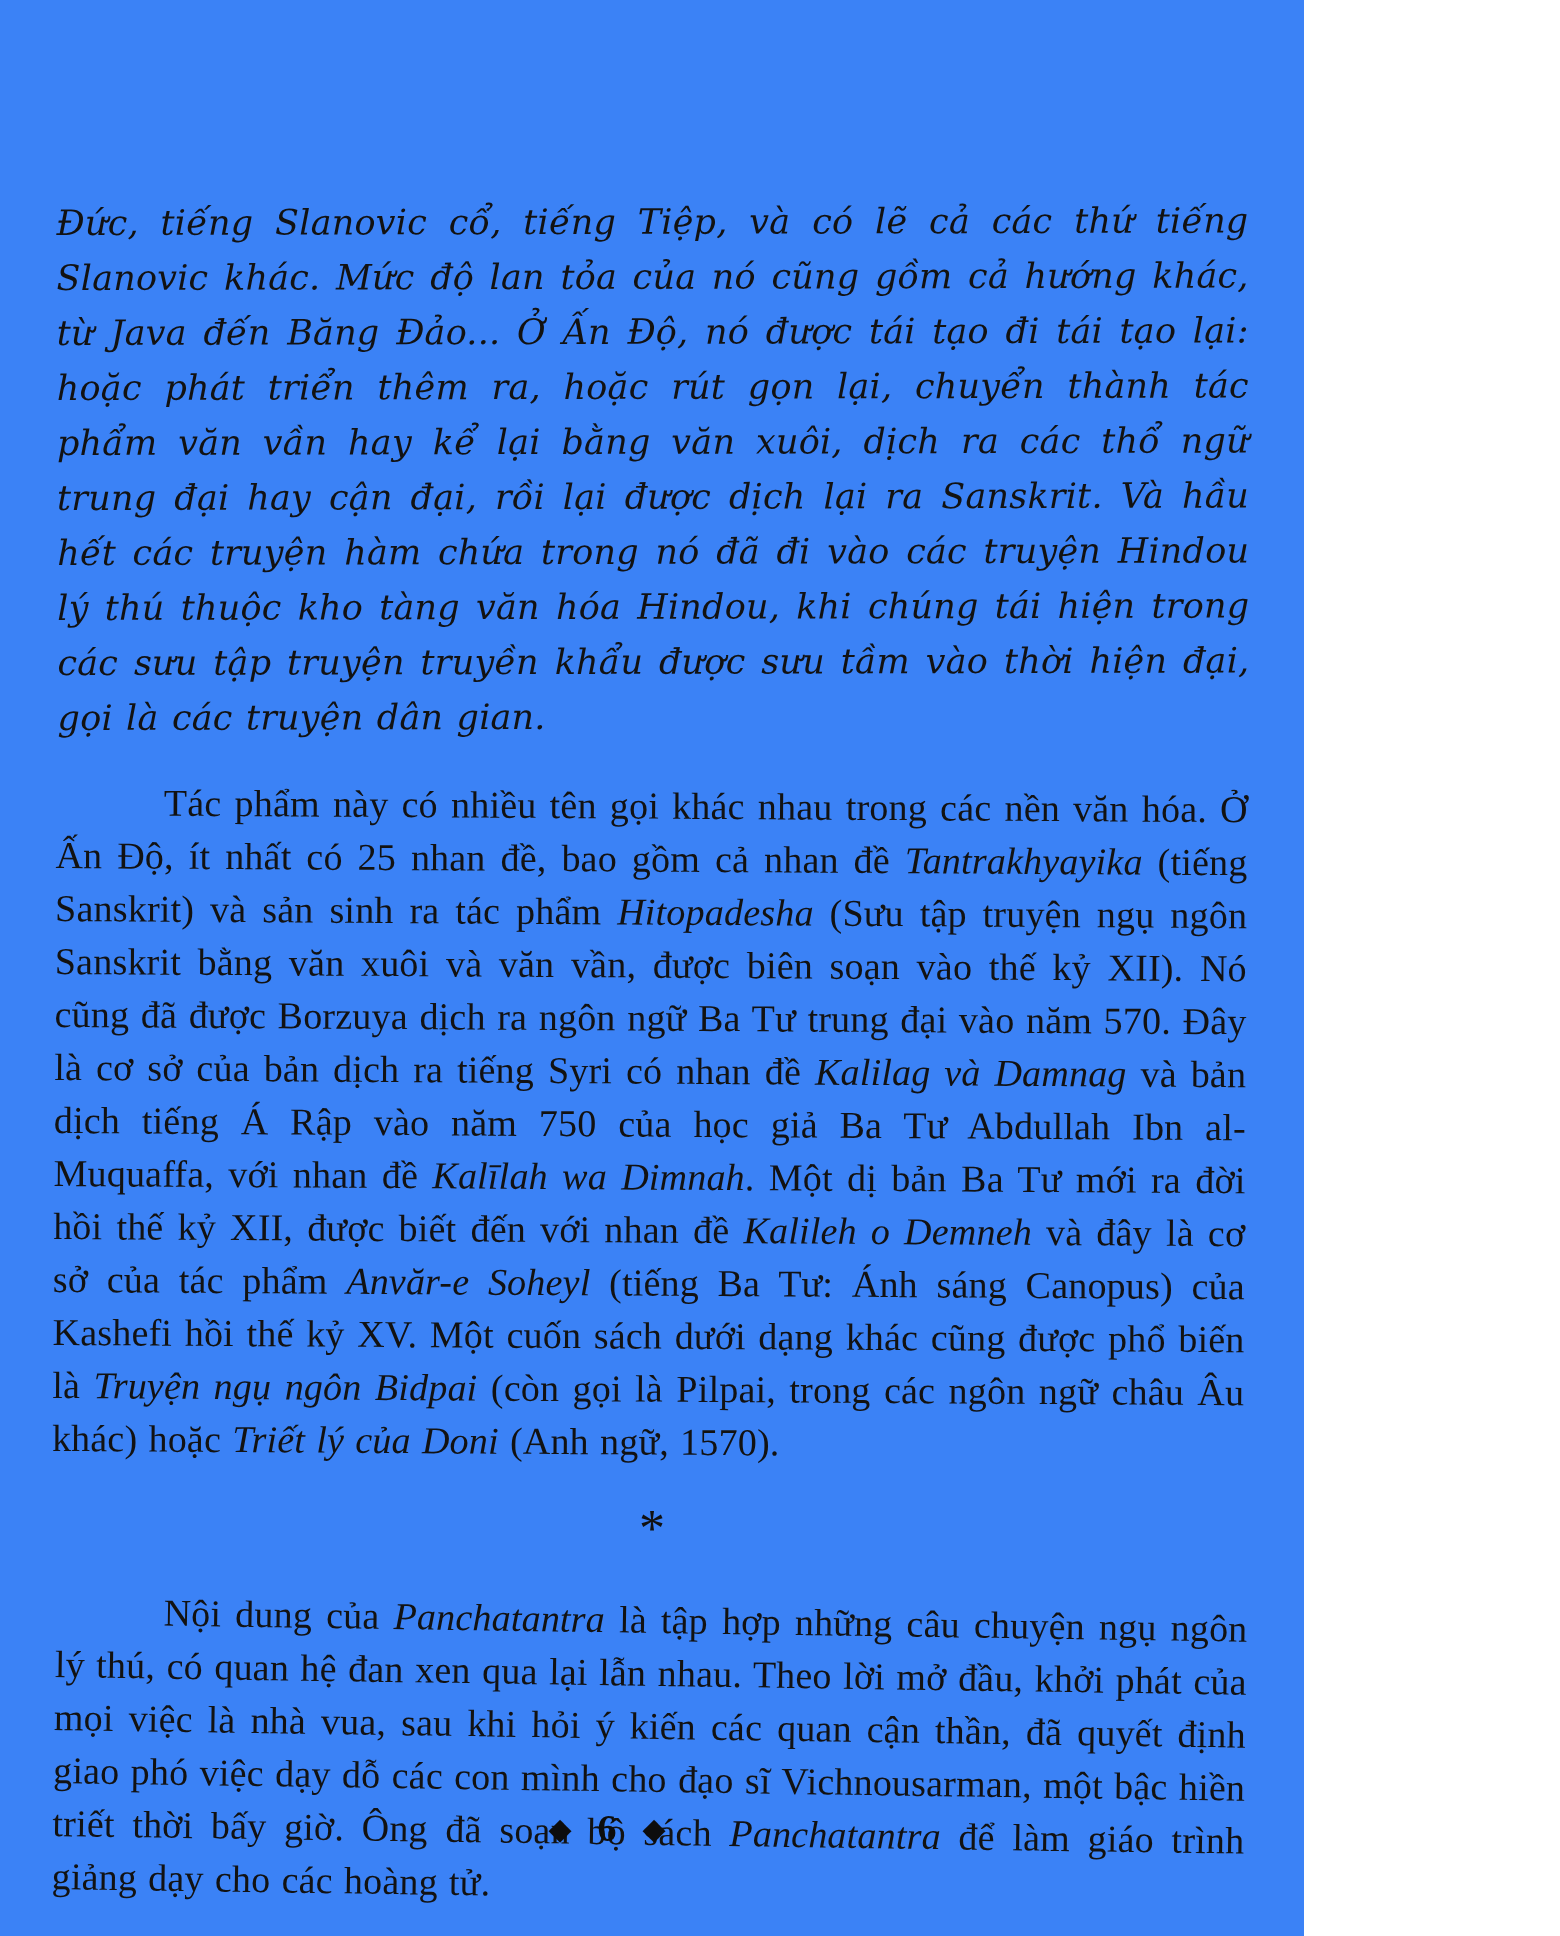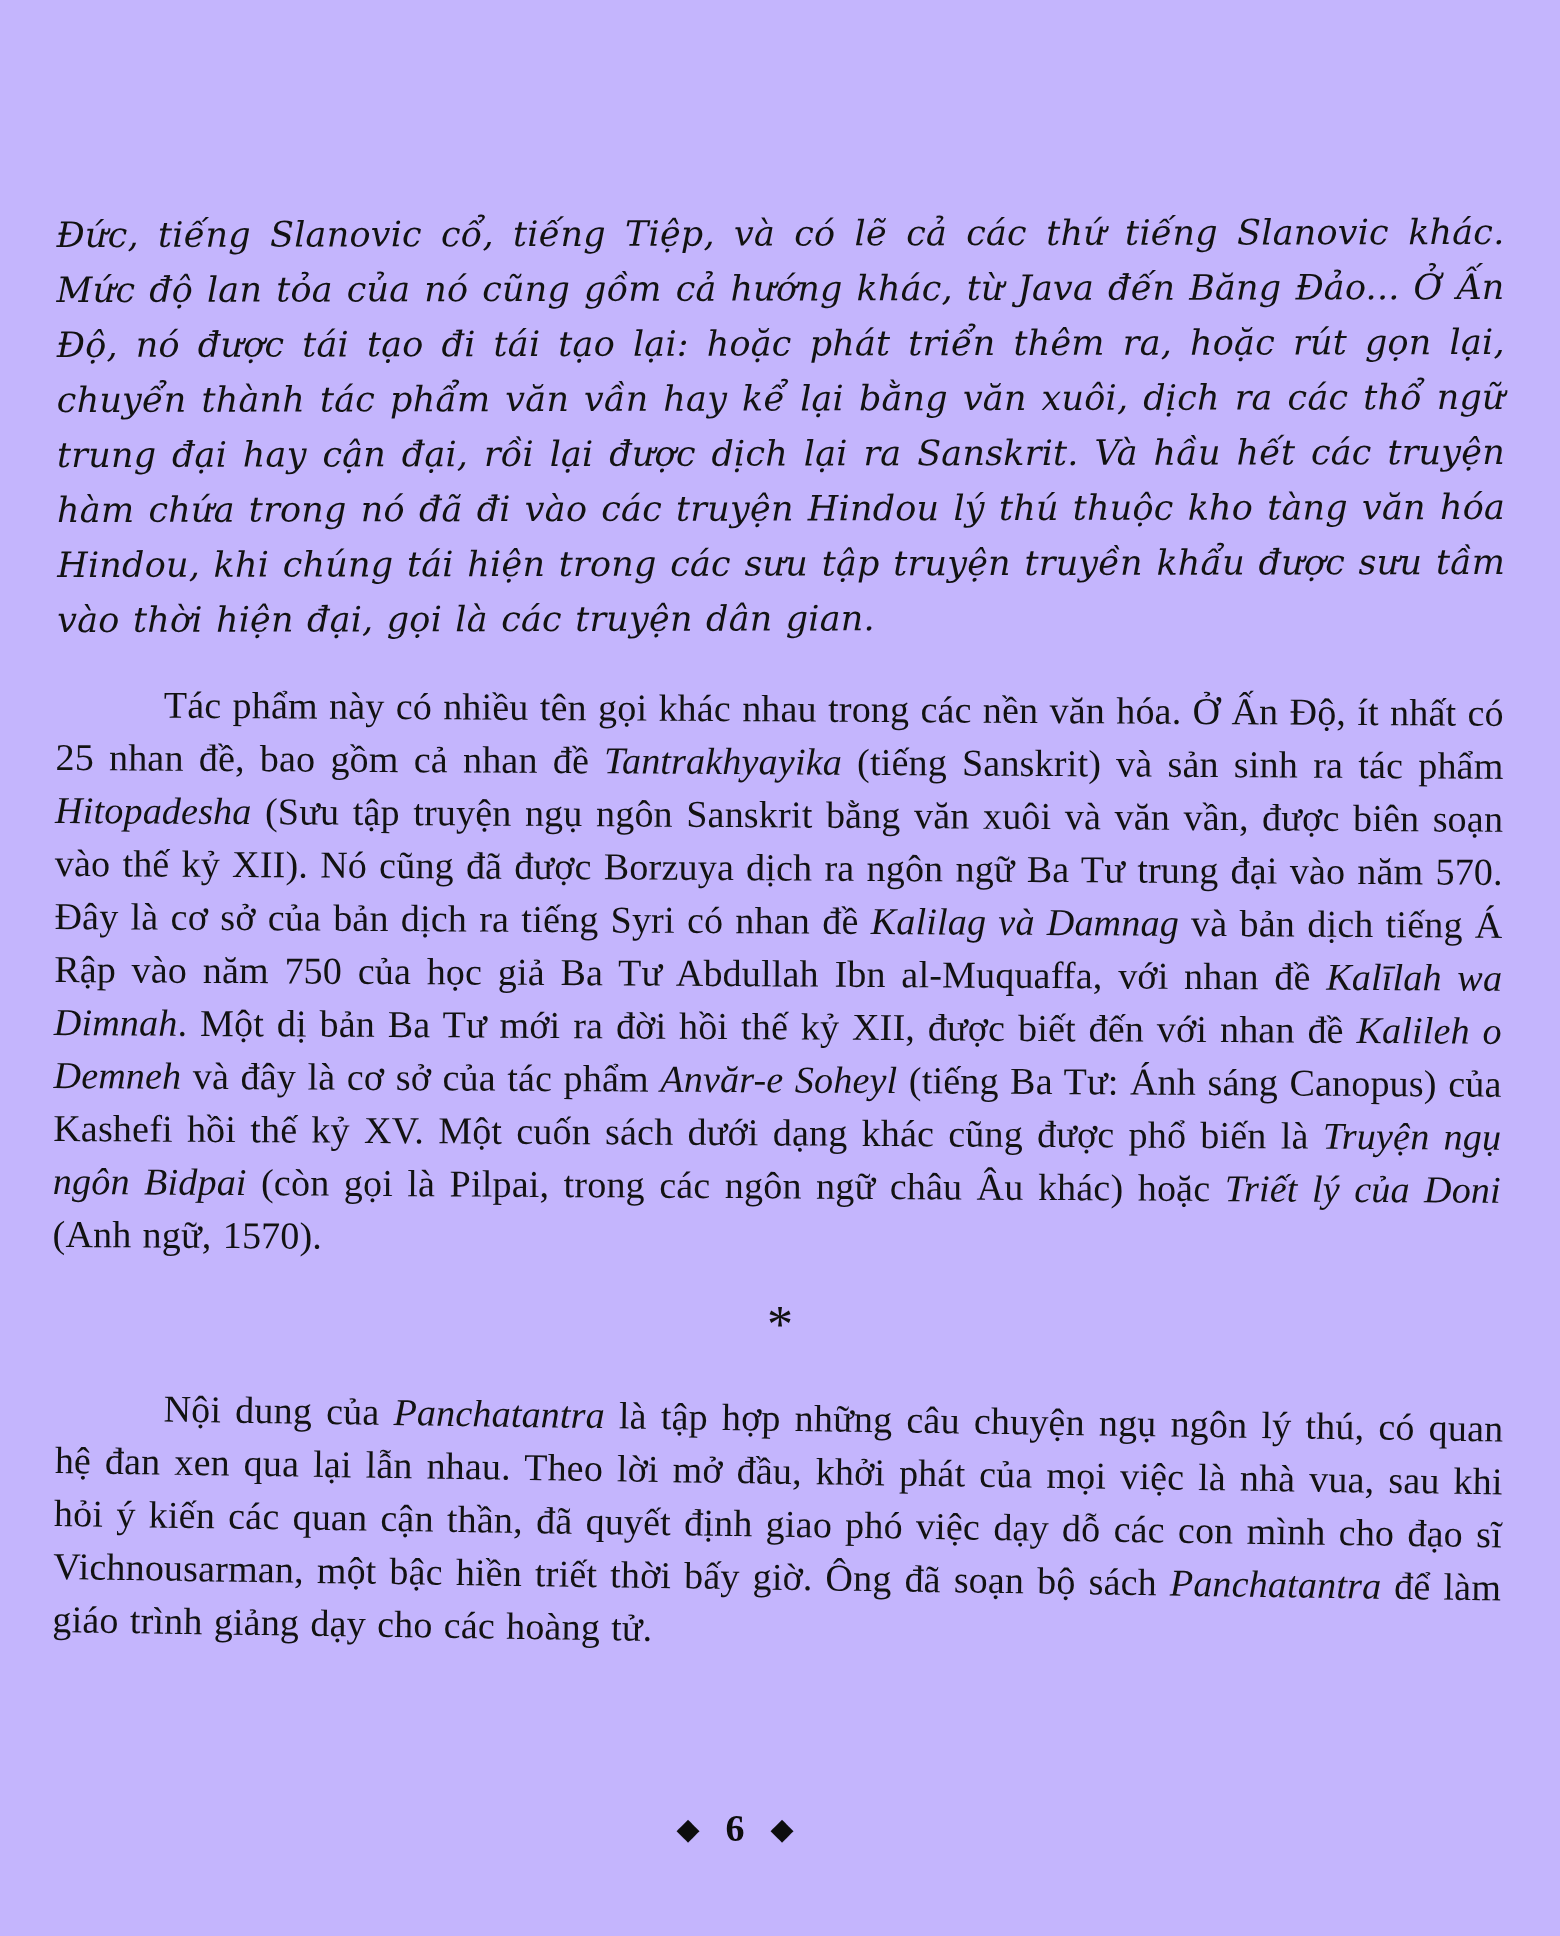--- a/index.html
+++ b/index.html
@@ -9,25 +9,25 @@
   }
   body {
     width: 1560px;
     height: 1936px;
     overflow: hidden;
     font-family: "Liberation Serif", serif;
     color: #121212;
   }
   .page {
     position: relative;
-    width: 1560px;
+    width: 1304px;
     height: 1936px;
-    background: #c4b5fd;
+    background: #3b82f6;
     box-sizing: border-box;
-    padding: 12px 56px;
+    padding: 0 56px;
   }
   .intro-para {
     margin: 0;
     padding-top: 196px;
     font-family: "DejaVu Serif", "Liberation Serif", serif;
     font-style: italic;
     font-size: 35px;
     line-height: 55px;
     text-align: justify;
     letter-spacing: 0.2px;

